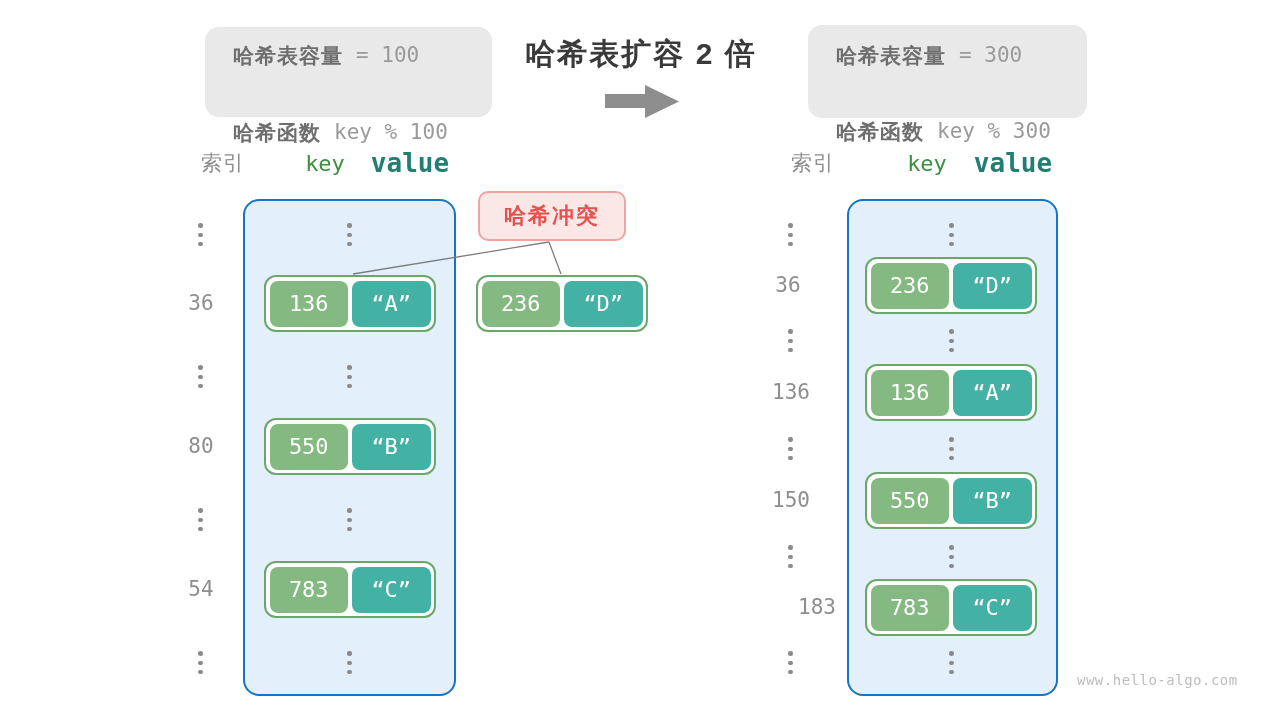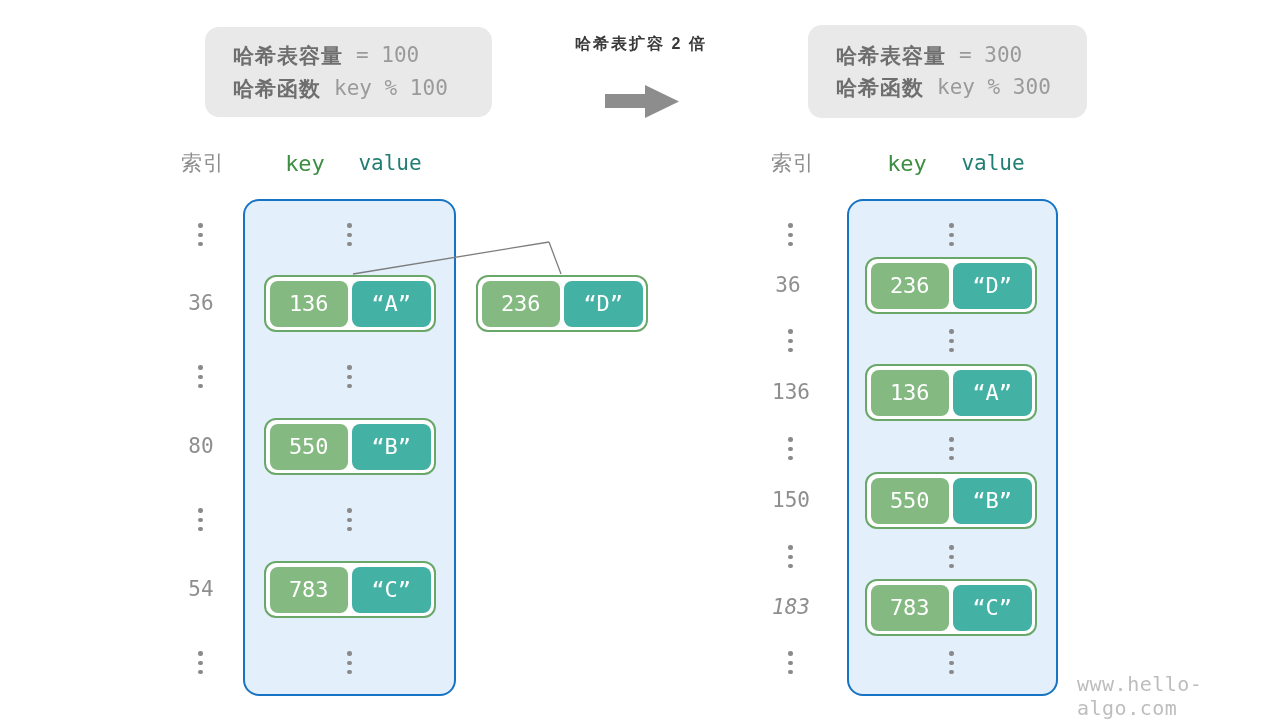--- a/index.html
+++ b/index.html
@@ -11,33 +11,33 @@
   }
 
   
   .info-box {
     position:absolute; background:#e9e9e9; border-radius:14px;
     display:flex; flex-direction:column; justify-content:center;
     padding-left:28px; gap:7px;
   }
   .info-line { display:flex; align-items:flex-end; gap:13px; font-size:21px; line-height:1.2; }
   .info-label { font-weight:bold; color:#6e6e6e; letter-spacing:1px; }
-  .info-value { font-family:"DejaVu Sans Mono", monospace; color:#9a9a9a; }
+  .info-value { font-family:"DejaVu Sans Mono", monospace; color:#9a9a9a;margin-top:44px; }
 
   
   .transform-title {
     position:absolute; left:641px; top:34px; transform:translateX(-50%);
-    font-size:16px; font-weight:bold; color:#3a3a3a; letter-spacing:2px; white-space:nowrap;
-  }
-
-  
-  .hdr { position:absolute; transform:translate(-50%,-50%); white-space:nowrap; }
+    font-size:30px; font-weight:bold; color:#3a3a3a; letter-spacing:2px; white-space:nowrap;
+  }
+
+  
+  .hdr { position:absolute; transform:translate(-50%,-50%); white-space:nowrap;margin-left:20px; }
   .hdr-index { font-size:21px; color:#8e8e8e; letter-spacing:1px; }
   .hdr-key   { font-family:"DejaVu Sans Mono", monospace; font-size:22px; color:#3d8e40; }
-  .hdr-value { font-family:"DejaVu Sans Mono", monospace; font-size:21px; color:#217e72; }
+  .hdr-value { font-family:"DejaVu Sans Mono", monospace; font-size:26px; color:#217e72;font-weight:bold; }
 
   
   .bucket-array {
     position:absolute; background:#e3effa; border:2.5px solid #1774c4; border-radius:16px;
   }
 
   
   .pair {
     position:absolute; width:172px; height:57px;
     background:#ffffff; border:2px solid #69a869; border-radius:12px;
@@ -65,21 +65,21 @@
     position:absolute; left:478px; top:191px; width:148px; height:50px;
     background:#fbe8e6; border:2px solid #f0a3a0; border-radius:10px;
     display:flex; align-items:center; justify-content:center;
     color:#e4514f; font-weight:bold; font-size:22px; letter-spacing:2px;
   }
 
   .overlay-svg { position:absolute; left:0; top:0; pointer-events:none; }
 
   .watermark {
     position:absolute; left:1077px; top:672px;
-    font-family:"DejaVu Sans Mono", monospace; font-size:20px; color:#bdbdbd; letter-spacing:0.5px;
+    font-family:"DejaVu Sans Mono", monospace; font-size:14px; color:#bdbdbd; letter-spacing:0.5px;
   }
 </style>
 </head>
 <body>
 
 <div class="canvas">
 
   <div class="info-box" style="left:205px; top:27px; width:287px; height:90px;">
     <div class="info-line">
       <span class="info-label">哈希表容量</span>
@@ -169,20 +169,21 @@
   </div>
   <div class="pair" style="left:264px; top:561px;">
     <div class="cell key">783</div>
     <div class="cell val">“C”</div>
   </div>
 
   <svg class="overlay-svg" width="1280" height="720" viewBox="0 0 1280 720">
     <line x1="549" y1="242" x2="353" y2="274" stroke="#7d7d7d" stroke-width="1.3"></line>
     <line x1="549" y1="242" x2="561" y2="274" stroke="#7d7d7d" stroke-width="1.3"></line>
   </svg>
+  <div class="collision-label">哈希冲突</div>
   <div class="pair" style="left:476px; top:275px;">
     <div class="cell key">236</div>
     <div class="cell val">“D”</div>
   </div>
 
   <span class="hdr hdr-index" style="left:793px; top:163px;">索引</span>
   <span class="hdr hdr-key" style="left:907px; top:163px;">key</span>
   <span class="hdr hdr-value" style="left:993px; top:163px;">value</span>
 
   <div class="bucket-array" style="left:847px; top:199px; width:211px; height:497px;"></div>
@@ -235,21 +236,21 @@
     </div>
   <div class="dots" style="left:949px; top:649px;">
       <i></i>
       <i></i>
       <i></i>
     </div>
 
   <span class="idx" style="left:788px; top:285px;">36</span>
   <span class="idx" style="left:791px; top:392px;">136</span>
   <span class="idx" style="left:791px; top:500px;text-align:right;">150</span>
-  <span class="idx" style="left:791px; top:607px;font-style:italic;">183</span>
+  <span class="idx" style="left:817px; top:607px;">183</span>
 
   <div class="pair" style="left:865px; top:257px;">
     <div class="cell key">236</div>
     <div class="cell val">“D”</div>
   </div>
   <div class="pair" style="left:865px; top:364px;">
     <div class="cell key">136</div>
     <div class="cell val">“A”</div>
   </div>
   <div class="pair" style="left:865px; top:472px;">

